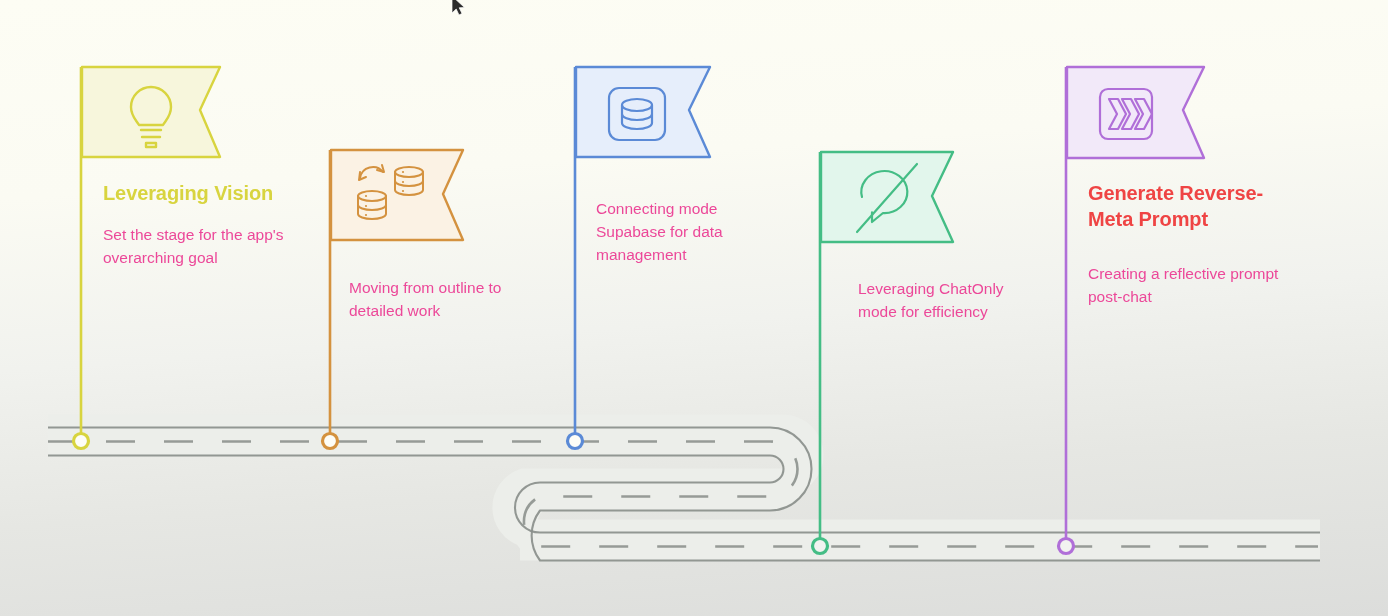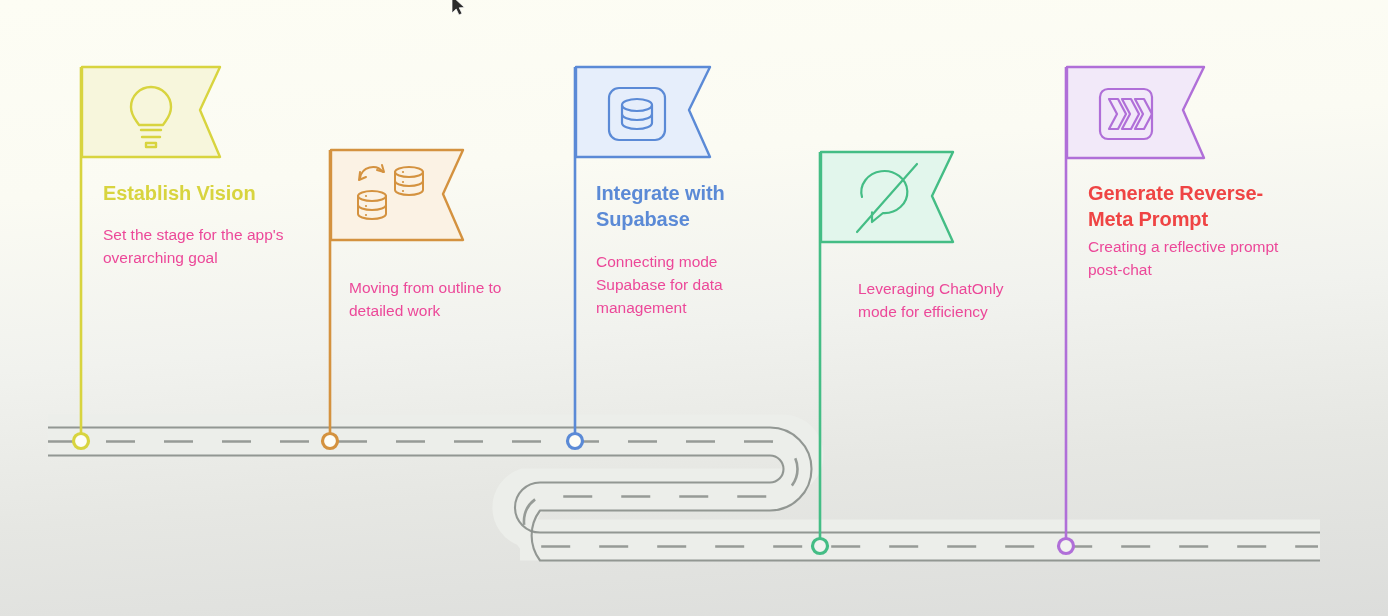--- a/index.html
+++ b/index.html
@@ -117,33 +117,32 @@
     </g>
     <circle cx="1066" cy="546" r="7.5" fill="#f2f3f0" stroke="#b06fd8" stroke-width="3.2"></circle>
   </g>
 
   <g transform="translate(452,-4)">
     <path d="M 0 0 L 0 17 L 4.2 13 L 7 19 L 10 17.5 L 7.2 11.8 L 12.5 11.5 Z" fill="#2b2b2b" stroke="#ffffff" stroke-width="0.7"></path>
   </g>
 </svg>
 
 <div class="txt-wrap" style="left:103px;top:180px;width:200px;">
-  <div class="flag-title" style="color:#d8d43f;">Establish Vision</div>
+  <div class="flag-title" style="color:#d8d43f;">Leveraging Vision</div>
   <div class="flag-desc" style="margin-top:18px;">Set the stage for the app's overarching goal</div>
 </div>
 
 <div class="txt-wrap" style="left:349px;top:260px;width:200px;">
   <div class="flag-desc" style="margin-top:17px;">Moving from outline to detailed work</div>
 </div>
 
 <div class="txt-wrap" style="left:596px;top:180px;width:190px;">
-  <div class="flag-title" style="color:#5b8ad6;">Integrate with Supabase</div>
   <div class="flag-desc" style="margin-top:18px;">Connecting mode Supabase for data management</div>
 </div>
 
 <div class="txt-wrap" style="left:841px;top:260px;width:200px;">
   <div class="flag-desc" style="margin-top:18px;margin-left:17px;">Leveraging ChatOnly mode for efficiency</div>
 </div>
 
 <div class="txt-wrap" style="left:1088px;top:180px;width:200px;">
   <div class="flag-title" style="color:#ef4444;">Generate Reverse-Meta Prompt</div>
-  <div class="flag-desc" style="margin-top:3px;">Creating a reflective prompt post-chat</div>
+  <div class="flag-desc" style="margin-top:30px;">Creating a reflective prompt post-chat</div>
 </div>
 
 </body></html>

